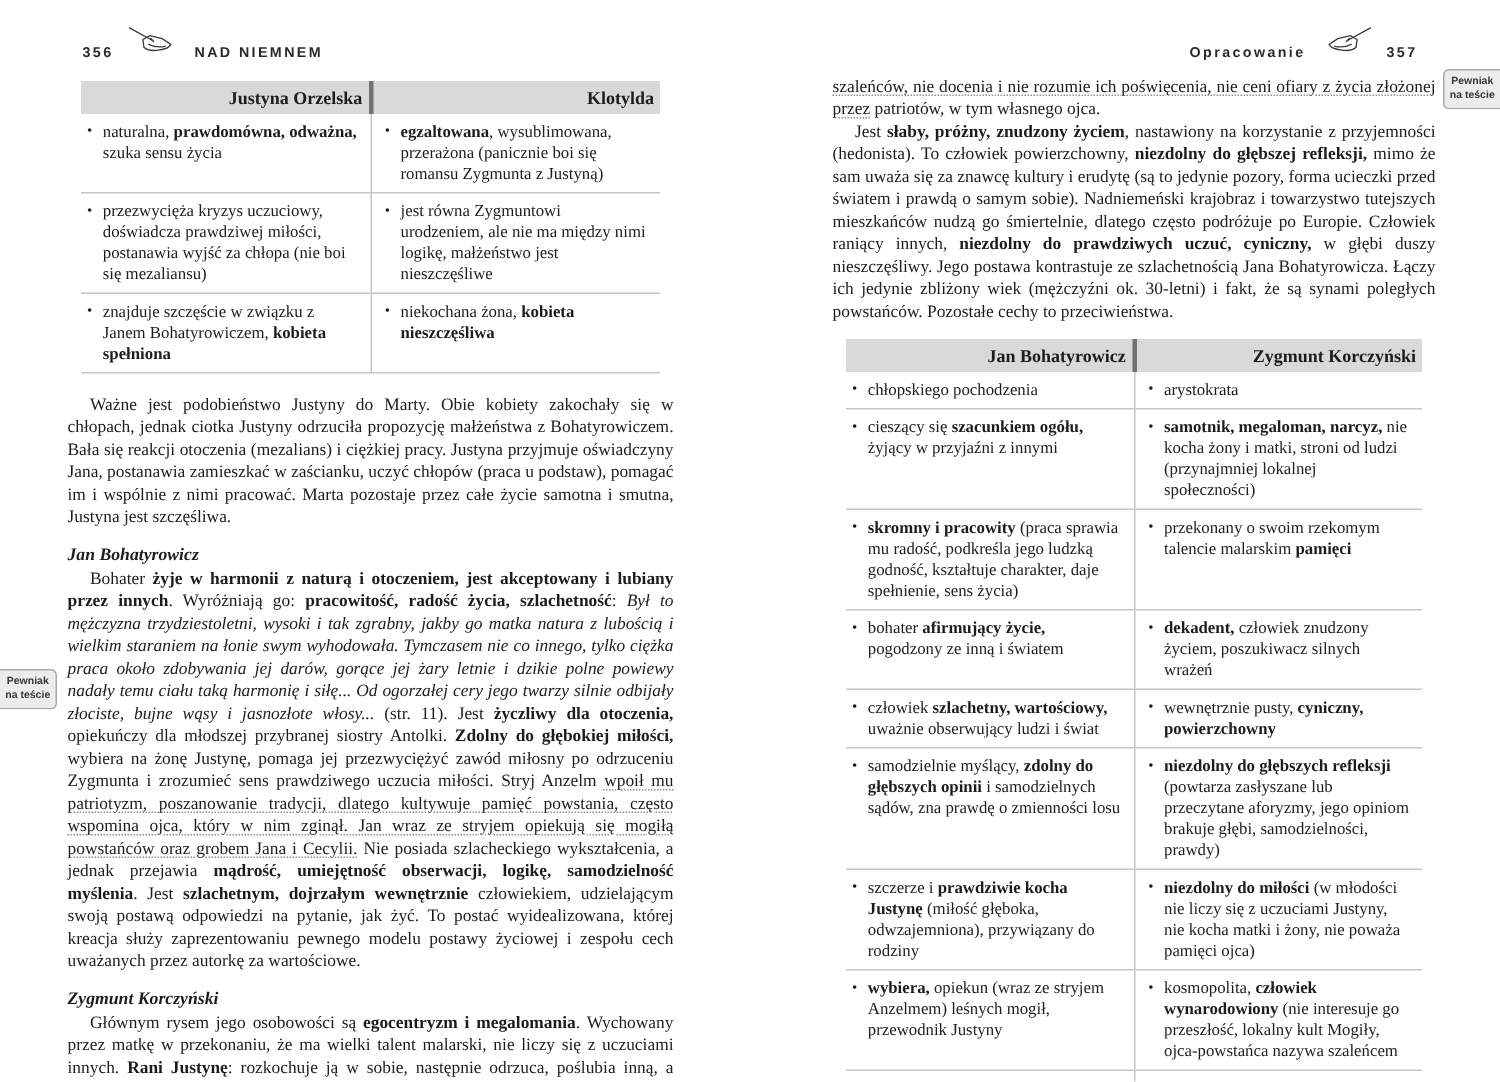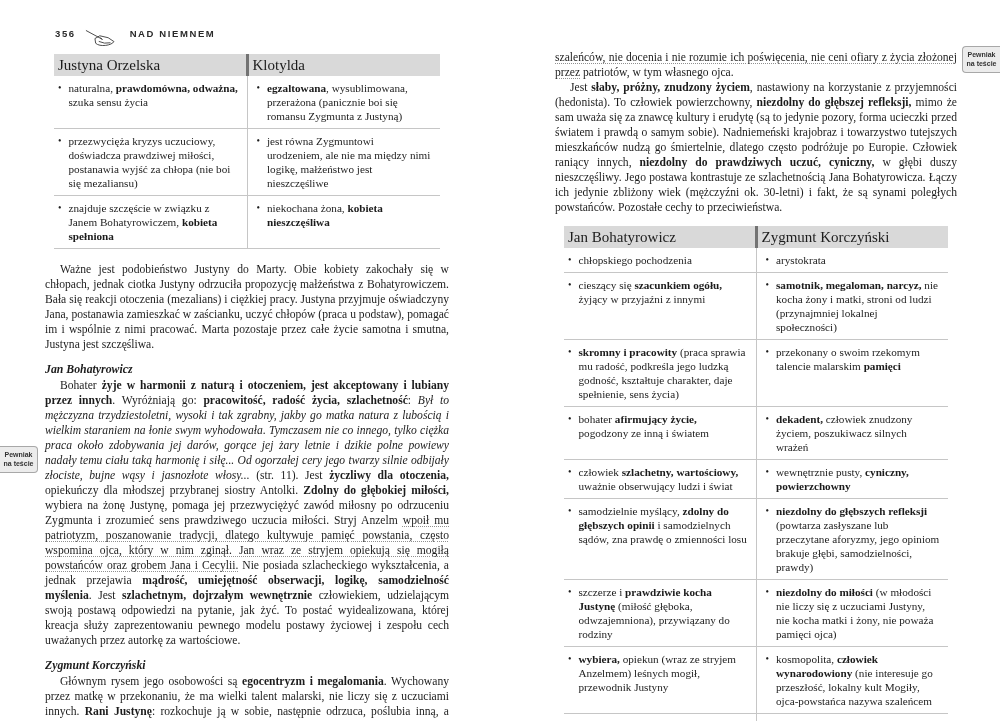--- a/index.html
+++ b/index.html
@@ -6,41 +6,41 @@
   body{
     width:1000px;height:721px;position:relative;overflow:hidden;
     background:#ffffff;color:#1c1c1c;
     font-family:"Liberation Serif",serif;
   }
   .page{position:absolute;top:0;height:721px;width:500px}
   #page-left{left:0}
   #page-right{left:500px}
 
   .pg-header{
-    position:absolute;top:28px;display:flex;align-items:flex-start;gap:9px;
+    position:absolute;top:16px;display:flex;align-items:flex-end;gap:9px;
     font-family:"Liberation Sans",sans-serif;font-size:9.5px;font-weight:bold;
     letter-spacing:1.6px;color:#2a2a2a;
   }
   #page-left .pg-header{left:55px}
   #page-right .pg-header{right:55px}
   .boat{width:36px;height:22px}
   .boat.flip{transform:scaleX(-1)}
 
   .content{position:absolute;top:50px}
   #page-left .content{left:45px;width:404px}
   #page-right .content{left:55px;width:402px}
 
   table.cmp{
     border-collapse:collapse;table-layout:fixed;
     width:calc(100% - 18px);margin:4px 9px 13px 9px;
     font-size:11.2px;line-height:14px;
   }
   .cmp th{
-    background:#d9d9d9;font-weight:normal;font-size:15px;
-    padding:4px 4px;text-align:left;
+    background:#d9d9d9;font-weight:bold;font-size:12px;
+    padding:4px 4px;text-align:right;
   }
   .cmp th + th{border-left:3px solid #737373}
   .cmp td{
     vertical-align:top;padding:5px 8px 5px 4px;
     border-bottom:1px solid #c6c6c6;
   }
   .cmp td:first-child{border-right:1px solid #c6c6c6}
   .cmp td + td{padding-left:9px}
   .cell{display:flex;gap:7px}
   .marker{flex:0 0 auto;font-size:10px;line-height:14px}
@@ -151,20 +151,32 @@
     <p class="para ind jlast"><span>Głównym rysem jego osobowości są </span><span class="b">egocentryzm i megalomania</span><span>. Wychowany przez matkę w przekonaniu, że ma wielki talent malarski, nie liczy się z uczuciami innych. </span><span class="b">Rani Justynę</span><span>: rozkochuje ją w sobie, następnie odrzuca, poślubia inną, a mimo to nieustannie dręczy, proponując banalny romans, który nazywa </span></p>
   </div>
 
   <div class="tab tab-left">
     <span>Pewniak</span><br>
     <span>na teście</span>
   </div>
 </div>
 
 <div class="page" id="page-right">
+  <div class="pg-header">
+    <span>Opracowanie</span>
+    <span>
+      <svg class="boat flip" viewBox="0 0 56 32" fill="none" stroke="#3a3a3a" stroke-width="1.4" stroke-linecap="round">
+        <path d="M2 3 L26 16"></path>
+        <path d="M16 15 l7 -4 l13 3 l9 6 c-3 6 -22 9 -28 3 z"></path>
+        <path d="M22 20 q8 4 17 2"></path>
+        <path d="M24 14 l3 3"></path>
+      </svg>
+    </span>
+    <span>357</span>
+  </div>
 
   <div class="content">
     <p class="para"><span class="u">szaleńców, nie docenia i nie rozumie ich poświęcenia, nie ceni ofiary z życia złożonej przez</span><span> patriotów, w tym własnego ojca.</span></p>
     <p class="para ind"><span>Jest </span><span class="b">słaby, próżny, znudzony życiem</span><span>, nastawiony na korzystanie z przyjemności (hedonista). To człowiek powierzchowny, </span><span class="b">niezdolny do głębszej refleksji,</span><span> mimo że sam uważa się za znawcę kultury i erudytę (są to jedynie pozory, forma ucieczki przed światem i prawdą o samym sobie). Nadniemeński krajobraz i towarzystwo tutejszych mieszkańców nudzą go śmiertelnie, dlatego często podróżuje po Europie. Człowiek raniący innych, </span><span class="b">niezdolny do prawdziwych uczuć, cyniczny,</span><span> w głębi duszy nieszczęśliwy. Jego postawa kontrastuje ze szlachetnością Jana Bohatyrowicza. Łączy ich jedynie zbliżony wiek (mężczyźni ok. 30-letni) i fakt, że są synami poległych powstańców. Pozostałe cechy to przeciwieństwa.</span></p>
 
     <div class="gap-sm"></div>
 
     <table class="cmp">
       <thead>
         <tr>

